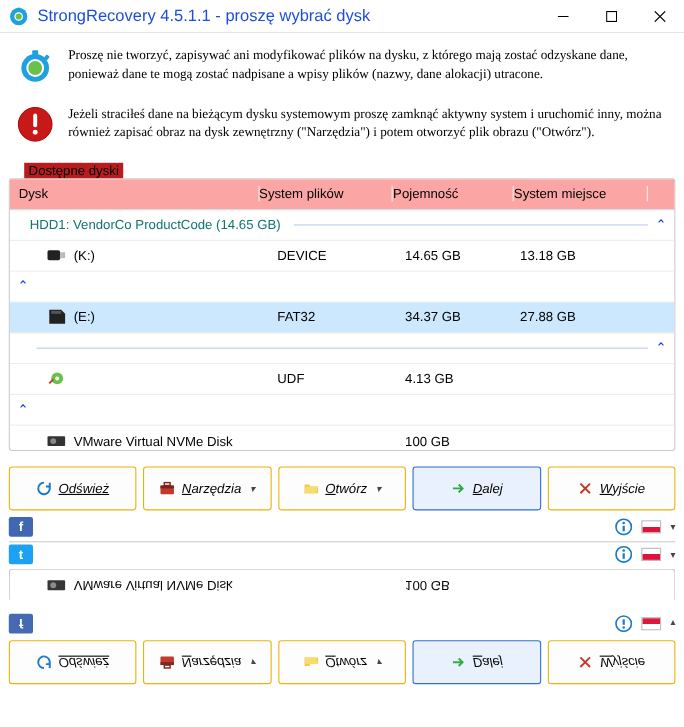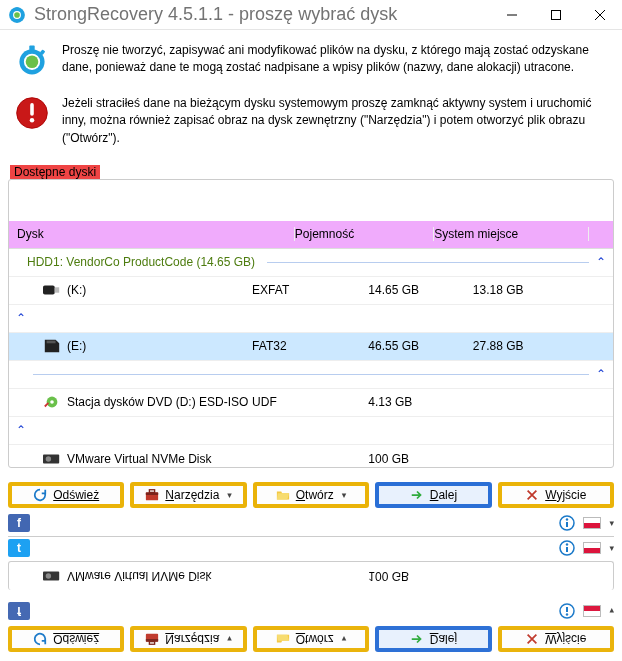--- a/index.html
+++ b/index.html
@@ -14,96 +14,97 @@
     color: #000;
   }
   .titlebar {
     display: flex;
     align-items: center;
     height: 30px;
     padding: 0 0 0 8px;
     border-bottom: 1px solid #e5e5e5;
   }
   .titlebar .app-icon { width: 18px; height: 18px; margin-right: 8px; }
-  .titlebar .title { flex: 1; font-size: 18px; color: #737373; }
+  .titlebar .title { flex: 1; font-size: 15px; color: #1d4ed8; }
   .titlebar .win-controls { display: flex; }
   .titlebar .win-btn {
     width: 44px; height: 30px;
     display: flex; align-items: center; justify-content: center;
     color: #333;
   }
   .info-panel {
     display: flex;
     padding: 12px 18px 8px 14px;
     gap: 12px;
+    font-family: Liberation Serif, serif;
   }
   .info-icon { width: 36px; height: 36px; flex-shrink: 0; }
   .info-text { font-size: 12px; line-height: 1.45; color: #000; }
   .info-text p { margin: 0 0 10px 0; }
   .info-panel.warn { padding-top: 0; }
   .panel-label {
     font-size: 12px;
     padding: 0 10px;
     margin-bottom: -8px;
     position: relative;
     z-index: 1;
   }
-  .panel-label span { background: #ef4444; padding: 0 4px; display:inline-block; margin-left:0;}
+  .panel-label span { background: #b91c1c; padding: 0 4px; display:inline-block; margin-left:12px;}
   .disk-panel {
     border: 1px solid #ccc;
     border-radius: 3px;
     margin: 8px;
     display: flex;
     flex-direction: column;
   }
   .disk-header, .disk-row, .disk-group {
     display: flex;
     align-items: center;
     min-height: 28px;
     border-bottom: 1px solid #eee;
     font-size: 12px;
   }
   .disk-header {
-    background: #f0abfc;
+    background: #fca5a5;
     font-weight: normal;
     color: #000;
     border-bottom: 1px solid #ddd;
-    margin-top: 41px;
   }
   .col-dysk { flex: 1.8; padding-left: 10px; display:flex; align-items:center; gap:6px;}
   .col-fs   { flex: 1; }
   .col-cap  { flex: 0.9; }
   .col-free { flex: 1; }
   .col-exp  { width: 24px; text-align:center; }
   .indent1 { padding-left: 18px; }
   .indent2 { padding-left: 34px; }
-  .disk-group .col-dysk { color: #4d7c0f; }
+  .disk-group .col-dysk { color: #0f766e; }
   .disk-group { border-bottom: 1px solid #eee; }
   .disk-row.selected { background: #cce8ff; }
   .row-icon { width: 18px; height: 14px; flex-shrink:0; }
   .expander { width: 18px; height: 18px; display:inline-flex; align-items:center; justify-content:center; color:#1a3fd4; }
   .scroll-cut { border-bottom: none; align-items: center; }
   .button-row {
     display: flex;
     gap: 6px;
     padding: 6px 8px 4px;
   }
   .btn {
     flex: 1;
-    height: 26px;
-    border: 4px solid #eab308;
+    height: 40px;
+    border: 1px solid #eab308;
     border-radius: 3px;
     background: #fdfdfd;
     display: flex;
     align-items: center;
     justify-content: center;
     gap: 6px;
     font-size: 12px;
     color: #000;
     position: relative;
+    font-style: italic;
   }
   .btn.primary { border-color: #2a6fd6; background: #e8f1fd; }
   .btn .caret { font-size: 9px; margin-left:2px; color:#444;}
   .btn .under { text-decoration: underline; }
   .status-row {
     display: flex;
     align-items: center;
     justify-content: space-between;
     padding: 2px 8px 4px;
     gap: 6px;
@@ -192,20 +193,21 @@
   </div>
 </div>
 
 <div class="panel-label">
   <span>Dostępne dyski</span>
 </div>
 
 <div class="disk-panel">
   <div class="disk-header">
     <div class="col-dysk col-head-divider" style="padding-left:8px;">Dysk</div>
+    <div class="col-fs col-head-divider">System plików</div>
     <div class="col-cap col-head-divider">Pojemność</div>
     <div class="col-free col-head-divider">System miejsce</div>
     <div class="col-exp"></div>
   </div>
 
   <div class="disk-scroll">
 
     <div class="disk-group">
       <div class="col-dysk indent1">
         <span>HDD1: VendorCo ProductCode (14.65 GB)</span>
@@ -214,57 +216,56 @@
       <div class="col-exp"><span class="expander">⌃</span></div>
     </div>
     <div class="disk-row">
       <div class="col-dysk indent2">
         <svg class="row-icon" viewBox="0 0 20 14">
             <rect x="0" y="2" width="13" height="10" rx="2" fill="#222"></rect>
             <rect x="13" y="4" width="5" height="6" fill="#bbb"></rect>
           </svg>
         <span>(K:)</span>
       </div>
-      <div class="col-fs">EXFAT</div>
+      <div class="col-fs">DEVICE</div>
       <div class="col-cap">14.65 GB</div>
       <div class="col-free">13.18 GB</div>
       <div class="col-exp"></div>
     </div>
 
     <div class="disk-group">
       <div class="col-exp"><span class="expander">⌃</span></div>
     </div>
     <div class="disk-row selected">
       <div class="col-dysk indent2">
         <svg class="row-icon" viewBox="0 0 20 14">
             <path d="M2 0h12l4 4v10H2z" fill="#222"></path>
             <rect x="4" y="1" width="10" height="3" fill="#555"></rect>
           </svg>
         <span>(E:)</span>
       </div>
       <div class="col-fs">FAT32</div>
-      <div class="col-cap">46.55 GB</div>
+      <div class="col-cap">34.37 GB</div>
       <div class="col-free">27.88 GB</div>
       <div class="col-exp"></div>
     </div>
 
     <div class="disk-group">
       <div class="col-dysk indent1">
         <span class="group-line"></span>
       </div>
       <div class="col-exp"><span class="expander">⌃</span></div>
     </div>
     <div class="disk-row">
       <div class="col-dysk indent2">
         <svg class="row-icon" viewBox="0 0 20 14">
             <circle cx="10" cy="7" r="6" fill="#6ac04a"></circle>
             <circle cx="10" cy="7" r="2" fill="#fff"></circle>
             <path d="M2 12l4-4" stroke="#c33" stroke-width="2"></path>
           </svg>
-        <span>Stacja dysków DVD (D:) ESD-ISO</span>
       </div>
       <div class="col-fs">UDF</div>
       <div class="col-cap">4.13 GB</div>
       <div class="col-free"></div>
       <div class="col-exp"></div>
     </div>
 
     <div class="disk-group">
       <div class="col-exp"><span class="expander">⌃</span></div>
     </div>

